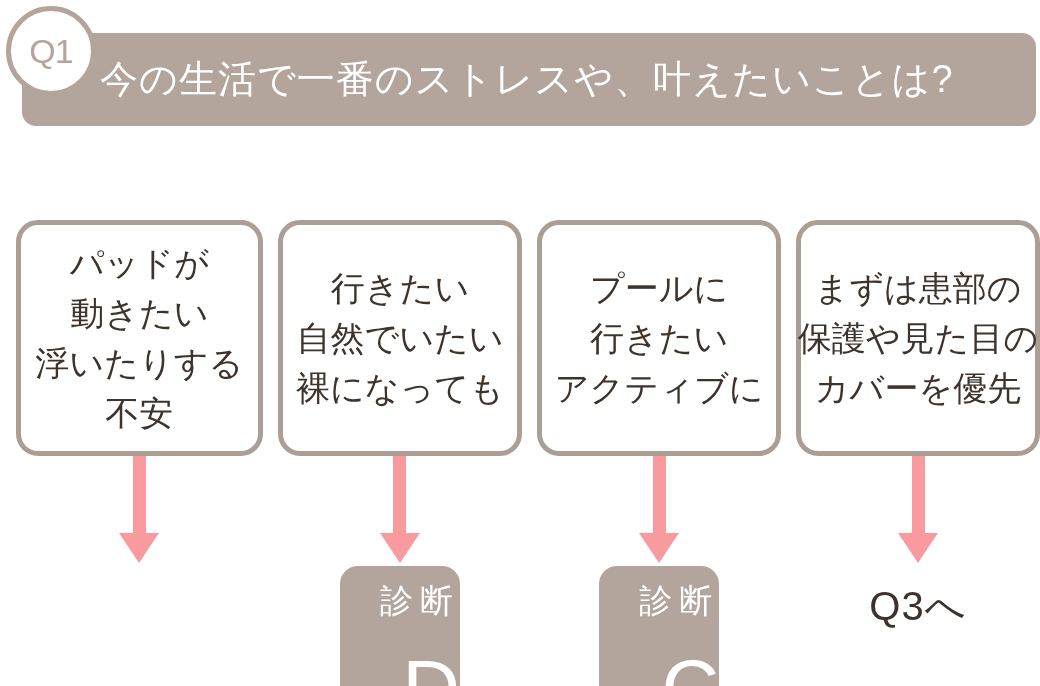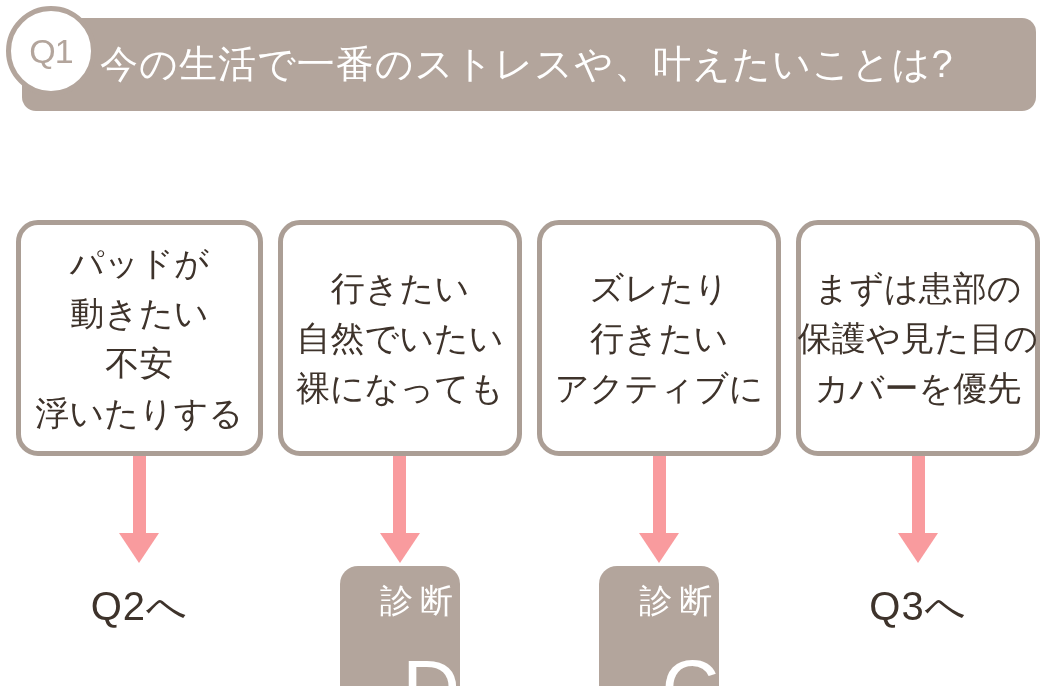--- a/index.html
+++ b/index.html
@@ -15,21 +15,21 @@
     width: 1040px; height: 686px;
     background: var(--white);
     font-family: "Liberation Sans", "DejaVu Sans", sans-serif;
     overflow: hidden;
   }
   .page { position: relative; width: 1040px; height: 686px; }
 
   
   .header { position: relative; height: 118px; }
   .banner {
-    position: absolute; left: 22px; top: 18px;
+    position: absolute; left: 22px; top: 33px;
     width: 1014px; height: 93px;
     background: var(--taupe);
     border-radius: 14px;
     display: flex; align-items: center;
     padding-left: 78px;
   }
   .banner-text {
     color: var(--white);
     font-size: 38px;
     letter-spacing: 1px;
@@ -132,49 +132,48 @@
       <span>Q1</span>
     </div>
   </div>
 
   <div class="options">
 
     <div class="col">
       <div class="option-box">
         <span class="option-line">パッドが</span>
         <span class="option-line">動きたい</span>
+        <span class="option-line">浮いたりする</span>
         <span class="option-line">不安</span>
-        <span class="option-line">浮いたりする</span>
       </div>
       <div class="arrow">
         <div class="arrow-shaft"></div>
         <div class="arrow-head"></div>
       </div>
-      <div class="goto-label">Q2へ</div>
     </div>
 
     <div class="col">
       <div class="option-box">
         <span class="option-line">行きたい</span>
         <span class="option-line">自然でいたい</span>
         <span class="option-line">裸になっても</span>
       </div>
       <div class="arrow">
         <div class="arrow-shaft"></div>
         <div class="arrow-head"></div>
       </div>
       <div class="diag-badge">
         <span class="diag-label">診断</span>
         <span class="diag-letter">D</span>
       </div>
     </div>
 
     <div class="col">
       <div class="option-box">
-        <span class="option-line">ズレたり</span>
+        <span class="option-line">プールに</span>
         <span class="option-line">行きたい</span>
         <span class="option-line">アクティブに</span>
       </div>
       <div class="arrow">
         <div class="arrow-shaft"></div>
         <div class="arrow-head"></div>
       </div>
       <div class="diag-badge">
         <span class="diag-label">診断</span>
         <span class="diag-letter">C</span>

